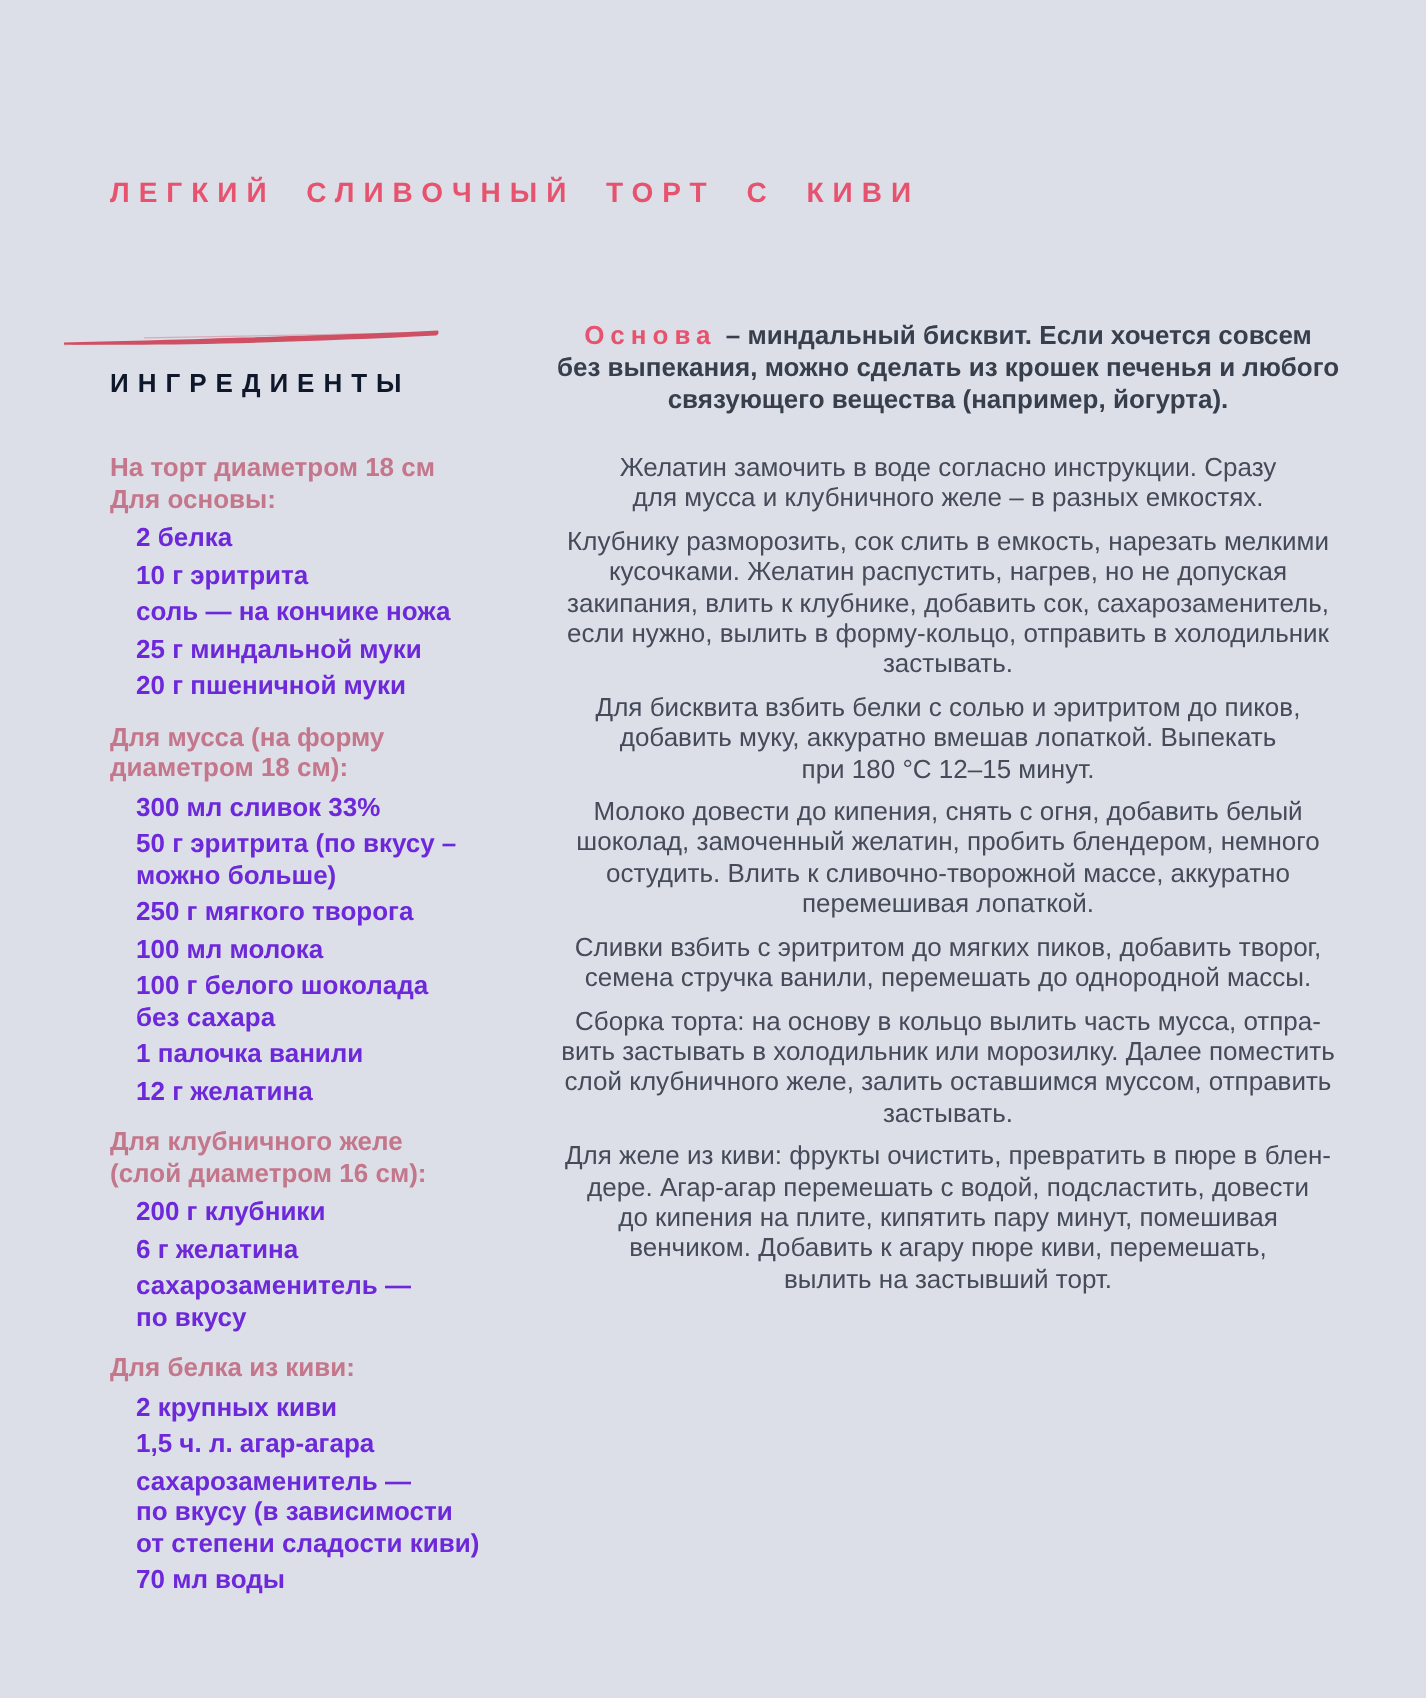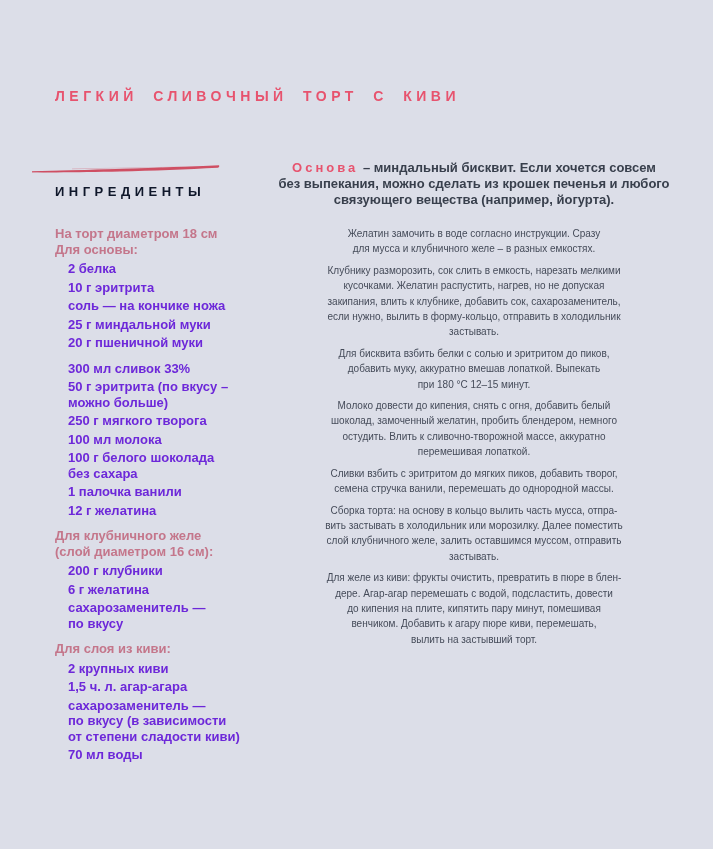--- a/index.html
+++ b/index.html
@@ -49,21 +49,21 @@
     color:#383f4c;
     white-space:pre-line;
     margin:0 0 18px 0;
   }
   .intro-lead{
     color:#e7536e;
     letter-spacing:3px;
     margin-right:1px;
   }
   .para{
-    font-size:10px;line-height:15.4px;
+    font-size:13px;line-height:15.4px;
     color:#454b59;
     white-space:pre-line;
     margin:0 0 6px 0;
   }
 </style>
 </head>
 <body>
 
 <div class="page">
 
@@ -85,20 +85,22 @@
       <div class="ing-header">На торт диаметром 18 см
 Для основы:</div>
       <div class="ing-item">2 белка</div>
       <div class="ing-item">10 г эритрита</div>
       <div class="ing-item">соль — на кончике ножа</div>
       <div class="ing-item">25 г миндальной муки</div>
       <div class="ing-item">20 г пшеничной муки</div>
     </div>
 
     <div class="ing-group">
+      <div class="ing-header">Для мусса (на форму
+диаметром 18 см):</div>
       <div class="ing-item">300 мл сливок 33%</div>
       <div class="ing-item">50 г эритрита (по вкусу –
 можно больше)</div>
       <div class="ing-item">250 г мягкого творога</div>
       <div class="ing-item">100 мл молока</div>
       <div class="ing-item">100 г белого шоколада
 без сахара</div>
       <div class="ing-item">1 палочка ванили</div>
       <div class="ing-item">12 г желатина</div>
     </div>
@@ -106,21 +108,21 @@
     <div class="ing-group">
       <div class="ing-header">Для клубничного желе
 (слой диаметром 16 см):</div>
       <div class="ing-item">200 г клубники</div>
       <div class="ing-item">6 г желатина</div>
       <div class="ing-item">сахарозаменитель —
 по вкусу</div>
     </div>
 
     <div class="ing-group">
-      <div class="ing-header">Для слоя из киви:</div>
+      <div class="ing-header">Для белка из киви:</div>
       <div class="ing-item">2 крупных киви</div>
       <div class="ing-item">1,5 ч. л. агар-агара</div>
       <div class="ing-item">сахарозаменитель —
 по вкусу (в зависимости
 от степени сладости киви)</div>
       <div class="ing-item">70 мл воды</div>
     </div>
 
   </div>
 

